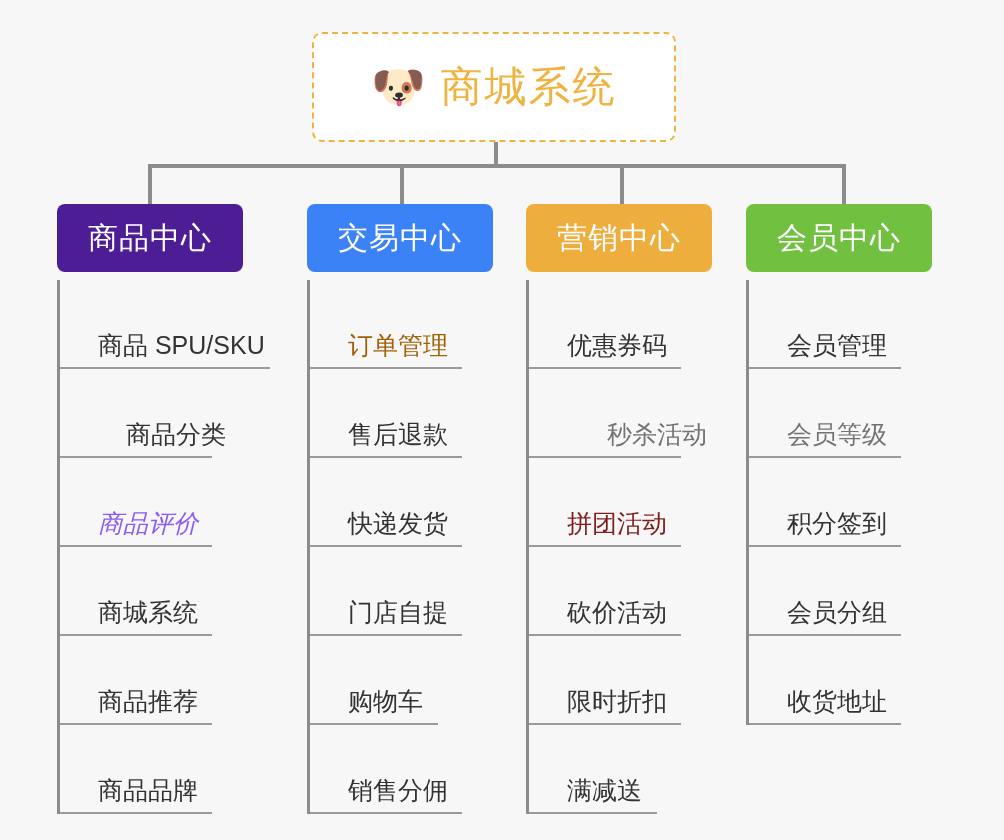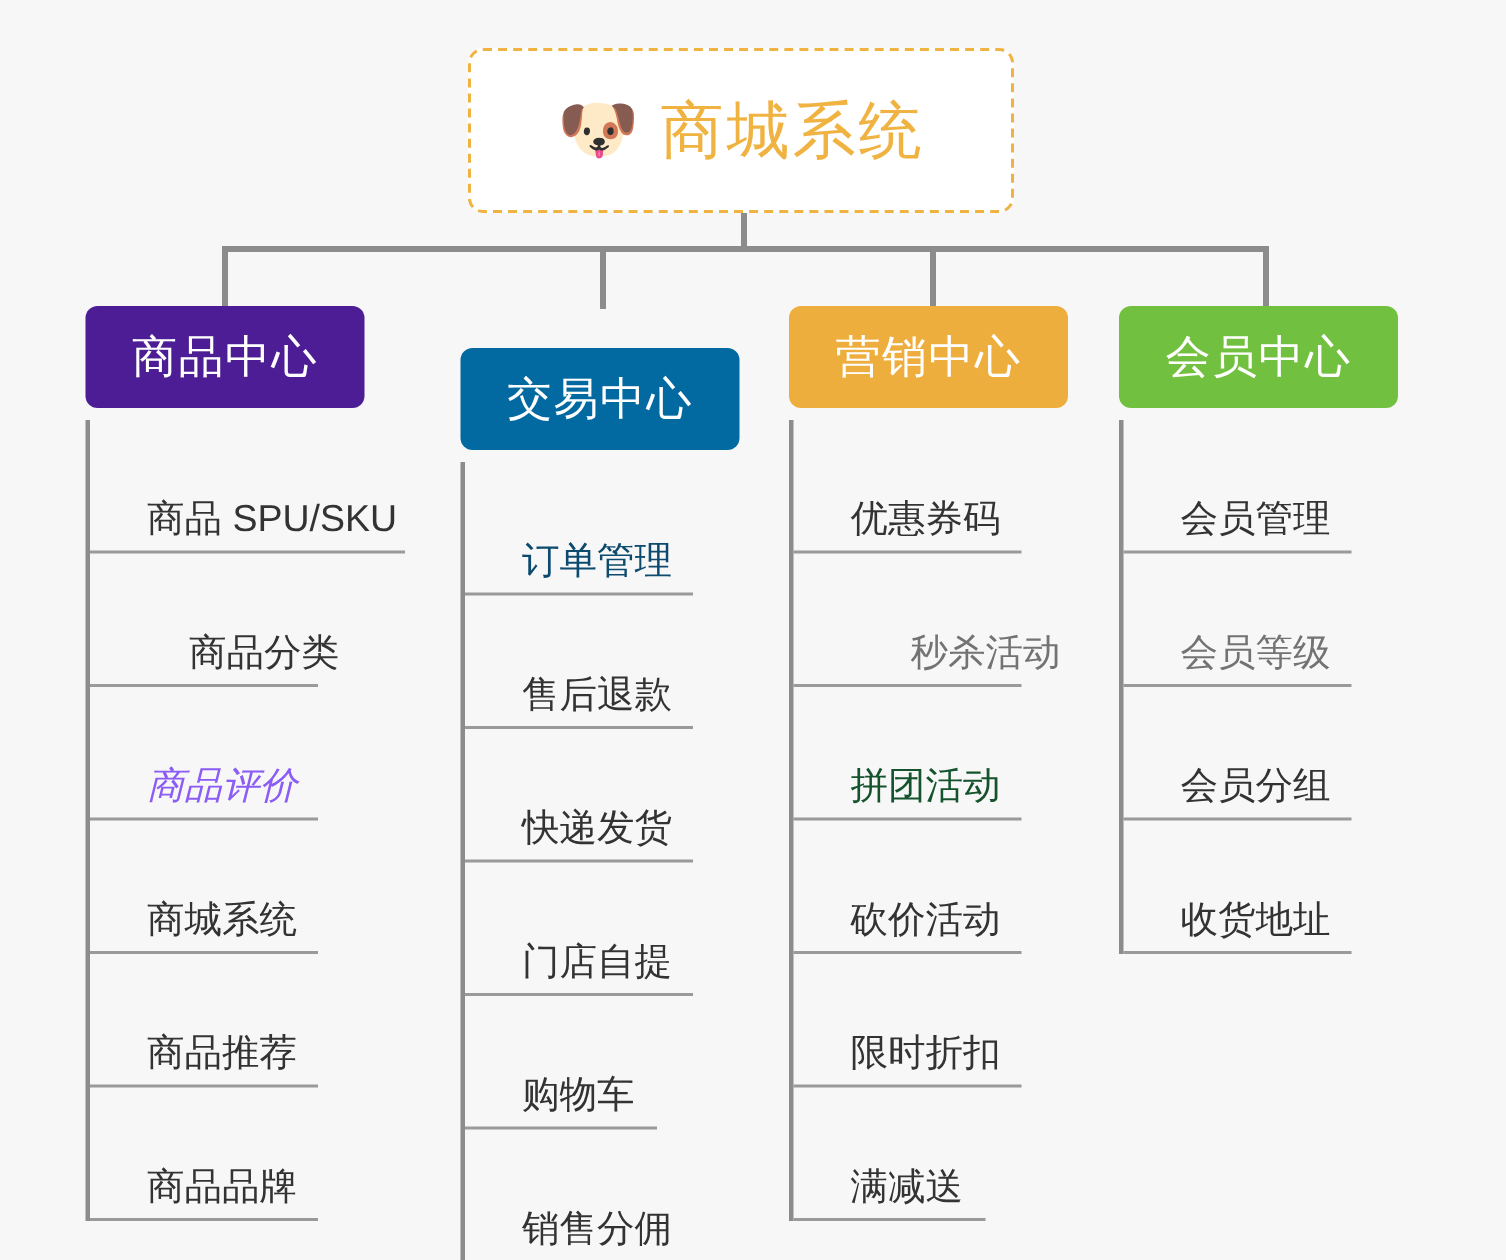--- a/index.html
+++ b/index.html
@@ -147,26 +147,26 @@
         <span class="leaf-underline" style="width: 152px; background: rgb(154, 154, 154);"></span>
       </div>
       <div class="leaf-item">
         <span class="leaf-label" style="color: rgb(51, 51, 51);">商品品牌</span>
         <span class="leaf-underline" style="width: 152px; background: rgb(154, 154, 154);"></span>
       </div>
     </div>
   </div>
 
   <div class="branch" id="branch-1">
-    <div class="branch-header" style="background: #0369a1; margin-top: 28px;">
+    <div class="branch-header" style="background: #3b82f6;">
       <span>交易中心</span>
     </div>
     <div class="branch-items" style="border-left-color: rgb(140, 140, 140);">
       <div class="leaf-item">
-        <span class="leaf-label" style="color: #0c4a6e;">订单管理</span>
+        <span class="leaf-label" style="color: #a16207;">订单管理</span>
         <span class="leaf-underline" style="width: 152px; background: rgb(154, 154, 154);"></span>
       </div>
       <div class="leaf-item">
         <span class="leaf-label" style="color: rgb(51, 51, 51); text-align: right;">售后退款</span>
         <span class="leaf-underline" style="width: 152px; background: rgb(154, 154, 154);"></span>
       </div>
       <div class="leaf-item">
         <span class="leaf-label" style="color: rgb(51, 51, 51);">快递发货</span>
         <span class="leaf-underline" style="width: 152px; background: rgb(154, 154, 154);"></span>
       </div>
@@ -192,21 +192,21 @@
     <div class="branch-items" style="border-left-color: rgb(140, 140, 140);">
       <div class="leaf-item">
         <span class="leaf-label" style="color: rgb(51, 51, 51);">优惠券码</span>
         <span class="leaf-underline" style="width: 152px; background: rgb(154, 154, 154);"></span>
       </div>
       <div class="leaf-item">
         <span class="leaf-label" style="color: #737373; margin-left: 40px;">秒杀活动</span>
         <span class="leaf-underline" style="width: 152px; background: rgb(154, 154, 154);"></span>
       </div>
       <div class="leaf-item">
-        <span class="leaf-label" style="color: #14532d;">拼团活动</span>
+        <span class="leaf-label" style="color: #7f1d1d;">拼团活动</span>
         <span class="leaf-underline" style="width: 152px; background: rgb(154, 154, 154);"></span>
       </div>
       <div class="leaf-item">
         <span class="leaf-label" style="color: rgb(51, 51, 51);">砍价活动</span>
         <span class="leaf-underline" style="width: 152px; background: rgb(154, 154, 154);"></span>
       </div>
       <div class="leaf-item">
         <span class="leaf-label" style="color: rgb(51, 51, 51);">限时折扣</span>
         <span class="leaf-underline" style="width: 152px; background: rgb(154, 154, 154);"></span>
       </div>
@@ -224,20 +224,24 @@
     <div class="branch-items" style="border-left-color: rgb(140, 140, 140);">
       <div class="leaf-item">
         <span class="leaf-label" style="color: rgb(51, 51, 51);">会员管理</span>
         <span class="leaf-underline" style="width: 152px; background: rgb(154, 154, 154);"></span>
       </div>
       <div class="leaf-item">
         <span class="leaf-label" style="color: #737373;">会员等级</span>
         <span class="leaf-underline" style="width: 152px; background: rgb(154, 154, 154);"></span>
       </div>
       <div class="leaf-item">
+        <span class="leaf-label" style="color: rgb(51, 51, 51);">积分签到</span>
+        <span class="leaf-underline" style="width: 152px; background: rgb(154, 154, 154);"></span>
+      </div>
+      <div class="leaf-item">
         <span class="leaf-label" style="color: rgb(51, 51, 51);">会员分组</span>
         <span class="leaf-underline" style="width: 152px; background: rgb(154, 154, 154);"></span>
       </div>
       <div class="leaf-item">
         <span class="leaf-label" style="color: rgb(51, 51, 51);">收货地址</span>
         <span class="leaf-underline" style="width: 152px; background: rgb(154, 154, 154);"></span>
       </div>
     </div>
   </div>
 

